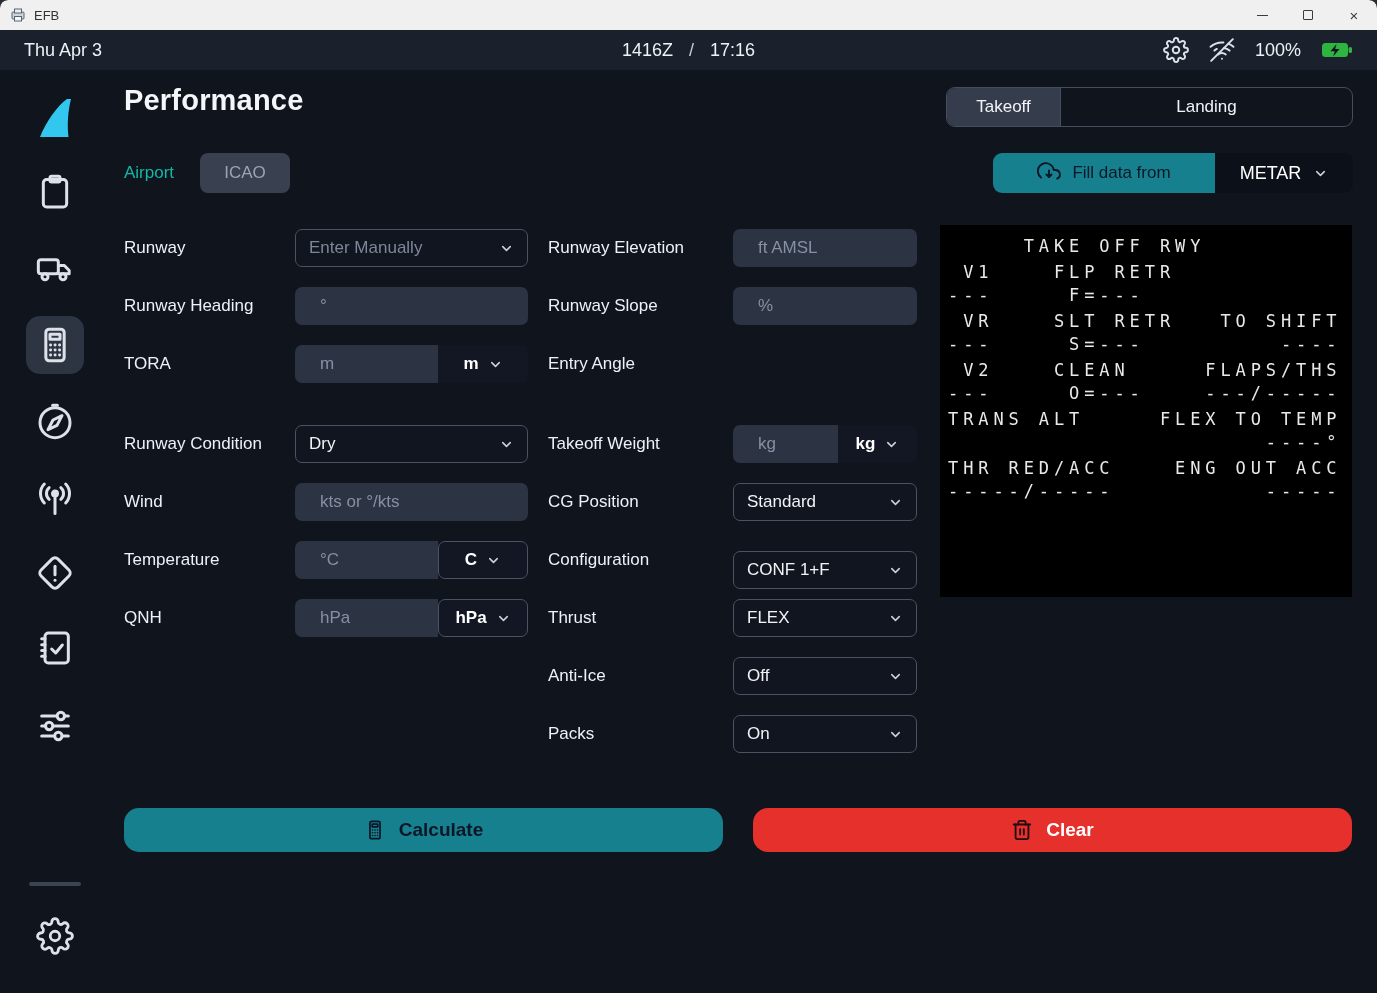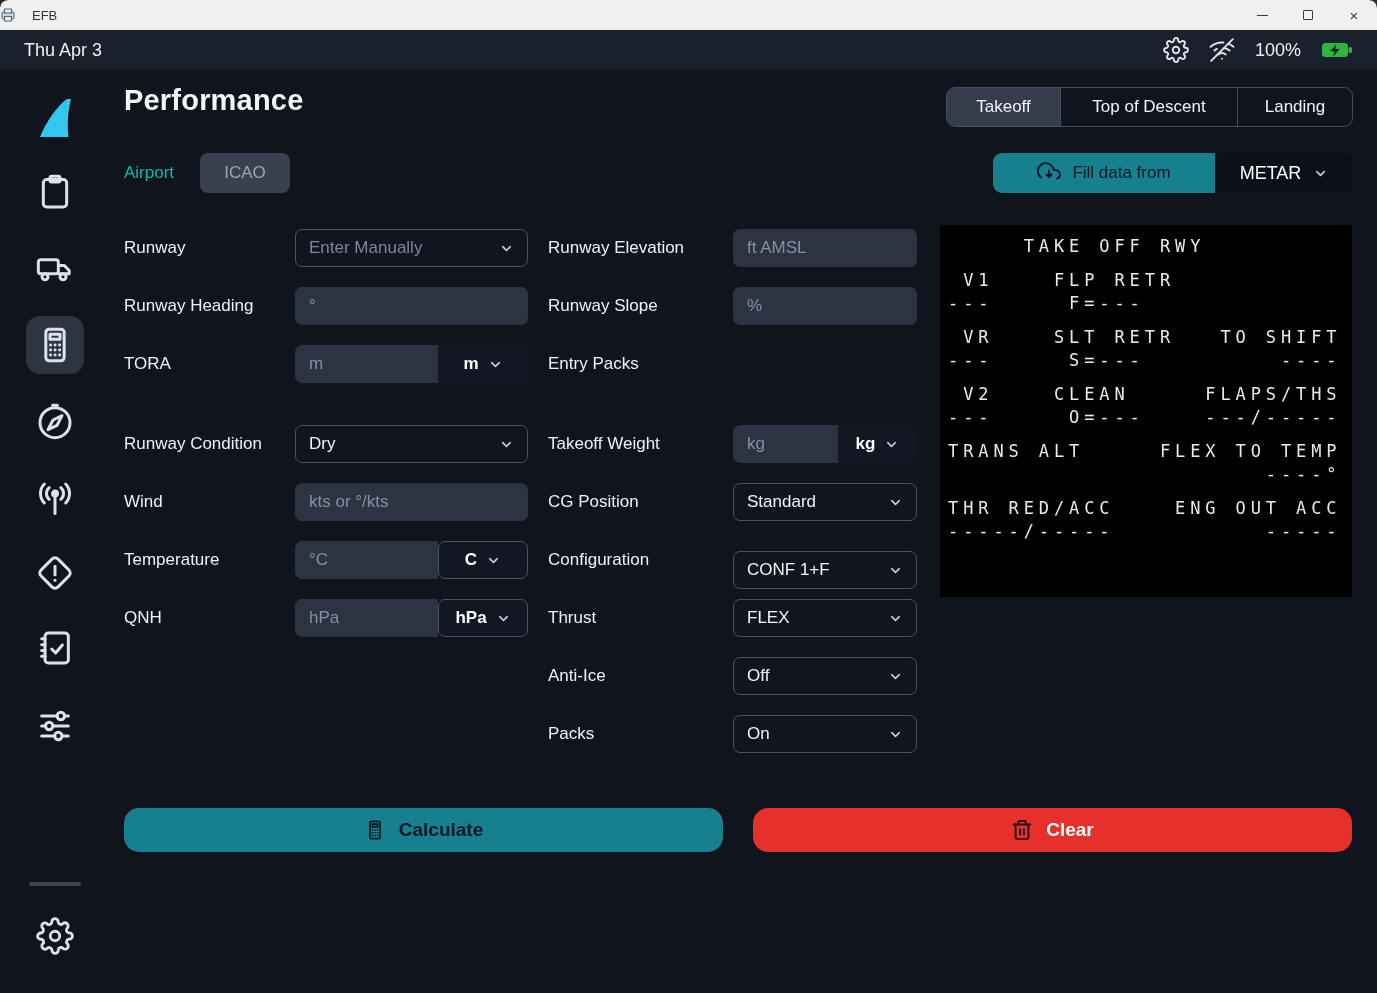--- a/index.html
+++ b/index.html
@@ -8,21 +8,21 @@
 
   .window{
     position:relative; width:1377px; height:993px; overflow:hidden;
     background:#0f141d; border-radius:8px 8px 0 0; box-shadow:0 0 0 1px #30343c;
   }
 
   
   .titlebar{
     height:30px; background:#f0f0f0; color:#1b1b1b;
     display:flex; align-items:center; font-size:13px;
-    border-radius:8px 8px 0 0; gap:8px;
+    border-radius:8px 8px 0 0; padding-left:10px;
   }
   .titlebar .app-title{ margin-left:8px; color:#333; }
   .win-controls{ margin-left:auto; display:flex; height:100%; }
   .win-btn{ width:46px; height:100%; display:flex; align-items:center; justify-content:center; color:#3c3c3c; }
   .glyph-min{ width:11px; border-top:1px solid #3c3c3c; }
   .glyph-max{ width:10px; height:10px; border:1px solid #3c3c3c; border-radius:1px; }
   .glyph-close{ font-size:15px; line-height:1; color:#3c3c3c; }
 
   
   .statusbar{
@@ -76,42 +76,42 @@
   .select{
     width:100%; height:100%; border:1px solid #4a5263; border-radius:7px;
     background:#10151f; color:#f1f3f7; font-size:17px;
     display:flex; align-items:center; padding:0 13px; cursor:default;
   }
   .select .chev{ margin-left:auto; }
   .select.ph{ color:#7d8799; }
 
   .tinput{
     width:100%; height:100%; background:#2c3443; border:none; border-radius:7px;
-    color:#f1f3f7; font-size:17px; padding:0 14px; outline:none; font-family:"Liberation Sans",sans-serif;
+    color:#f1f3f7; font-size:17px; padding:0 25px; outline:none; font-family:"Liberation Sans",sans-serif;
   }
   .tinput::placeholder{ color:#8590a3; }
 
   .combo{ display:flex; width:100%; height:100%; }
   .combo .tinput{ flex:1; min-width:0; border-radius:7px 0 0 7px; }
   .unit{
     width:90px; height:100%; background:#121723; border-radius:0 7px 7px 0;
     display:flex; align-items:center; justify-content:center; gap:9px;
     color:#ffffff; font-weight:bold; font-size:17px; cursor:default;
   }
   .unit.bordered{ border:1px solid #4a5263; border-radius:7px; }
   .unit.narrow{ width:79px; }
 
   
   .mcdu{
     position:absolute; left:940px; top:155px; width:412px; height:372px;
     background:#000; color:#e9e9e9; padding:10px 0 16px 8px;
     font-family:"DejaVu Sans Mono", monospace; font-size:17px; letter-spacing:4.9px;
   }
   .mcdu-line{ height:23px; line-height:23px; white-space:pre; }
-  .mcdu-line.lab{ margin-top:11px; }
+  .mcdu-line.lab{ margin-top:3px; }
 
   
   .action-btn{
     position:absolute; top:738px; width:599px; height:44px; border-radius:15px;
     display:flex; align-items:center; justify-content:center; gap:13px;
     font-size:19px; font-weight:bold; cursor:default;
   }
   .btn-calc{ left:124px; background:#17808F; color:#0b1626; }
   .btn-clear{ left:753px; background:#E6302C; color:#ffffff; }
   .dark-stroke{ stroke:#0b1626; stroke-width:1.9; fill:none; stroke-linecap:round; stroke-linejoin:round; }
@@ -137,20 +137,25 @@
           <span class="glyph-max"></span>
         </div>
       <div class="win-btn">
           <span class="glyph-close">×</span>
         </div>
     </div>
   </div>
 
   <div class="statusbar">
     <span>Thu Apr 3</span>
+    <div class="sb-clock">
+      <span>1416Z</span>
+      <span class="sb-sep">/</span>
+      <span>17:16</span>
+    </div>
     <div class="sb-right">
       <svg width="26" height="26" viewBox="0 0 24 24" class="icon-stroke">
         <circle cx="12" cy="12" r="3"></circle>
         <path d="M19.4 15a1.65 1.65 0 0 0 .33 1.82l.06.06a2 2 0 0 1 0 2.83 2 2 0 0 1-2.83 0l-.06-.06a1.65 1.65 0 0 0-1.82-.33 1.65 1.65 0 0 0-1 1.51V21a2 2 0 0 1-2 2 2 2 0 0 1-2-2v-.09A1.65 1.65 0 0 0 9 19.4a1.65 1.65 0 0 0-1.82.33l-.06.06a2 2 0 0 1-2.83 0 2 2 0 0 1 0-2.83l.06-.06a1.65 1.65 0 0 0 .33-1.82 1.65 1.65 0 0 0-1.51-1H3a2 2 0 0 1-2-2 2 2 0 0 1 2-2h.09A1.65 1.65 0 0 0 4.6 9a1.65 1.65 0 0 0-.33-1.82l-.06-.06a2 2 0 0 1 0-2.83 2 2 0 0 1 2.83 0l.06.06a1.65 1.65 0 0 0 1.82.33H9a1.65 1.65 0 0 0 1-1.51V3a2 2 0 0 1 2-2 2 2 0 0 1 2 2v.09a1.65 1.65 0 0 0 1 1.51 1.65 1.65 0 0 0 1.82-.33l.06-.06a2 2 0 0 1 2.83 0 2 2 0 0 1 0 2.83l-.06.06a1.65 1.65 0 0 0-.33 1.82V9a1.65 1.65 0 0 0 1.51 1H21a2 2 0 0 1 2 2 2 2 0 0 1-2 2h-.09a1.65 1.65 0 0 0-1.51 1z"></path>
       </svg>
       <svg width="26" height="26" viewBox="0 0 24 24" class="icon-stroke">
         <g transform="translate(24 0) scale(-1 1)">
           <line x1="2" y1="2" x2="22" y2="22"></line>
           <path d="M16.72 11.06A10.94 10.94 0 0 1 19 12.55"></path>
           <path d="M5 12.55a10.94 10.94 0 0 1 5.17-2.39"></path>
@@ -258,21 +263,20 @@
           <circle cx="12" cy="12" r="3"></circle>
           <path d="M19.4 15a1.65 1.65 0 0 0 .33 1.82l.06.06a2 2 0 0 1 0 2.83 2 2 0 0 1-2.83 0l-.06-.06a1.65 1.65 0 0 0-1.82-.33 1.65 1.65 0 0 0-1 1.51V21a2 2 0 0 1-2 2 2 2 0 0 1-2-2v-.09A1.65 1.65 0 0 0 9 19.4a1.65 1.65 0 0 0-1.82.33l-.06.06a2 2 0 0 1-2.83 0 2 2 0 0 1 0-2.83l.06-.06a1.65 1.65 0 0 0 .33-1.82 1.65 1.65 0 0 0-1.51-1H3a2 2 0 0 1-2-2 2 2 0 0 1 2-2h.09A1.65 1.65 0 0 0 4.6 9a1.65 1.65 0 0 0-.33-1.82l-.06-.06a2 2 0 0 1 0-2.83 2 2 0 0 1 2.83 0l.06.06a1.65 1.65 0 0 0 1.82.33H9a1.65 1.65 0 0 0 1-1.51V3a2 2 0 0 1 2-2 2 2 0 0 1 2 2v.09a1.65 1.65 0 0 0 1 1.51 1.65 1.65 0 0 0 1.82-.33l.06-.06a2 2 0 0 1 2.83 0 2 2 0 0 1 0 2.83l-.06.06a1.65 1.65 0 0 0-.33 1.82V9a1.65 1.65 0 0 0 1.51 1H21a2 2 0 0 1 2 2 2 2 0 0 1-2 2h-.09a1.65 1.65 0 0 0-1.51 1z"></path>
         </svg>
       </div>
     </div>
 
     <div class="page-title">Performance</div>
 
     <div class="tabs">
       <div class="tab tab-takeoff active">Takeoff</div>
-      <div class="tab tab-tod">Top of Descent</div>
       <div class="tab tab-landing">Landing</div>
     </div>
 
     <div class="airport-label">Airport</div>
     <input class="airport-input" placeholder="ICAO" style="">
 
     <div class="fill-ctl">
       <div class="fill-btn">
         <svg width="24" height="24" viewBox="0 0 24 24" class="dark-stroke">
           <path d="M20.2 17.6 A4.5 4.5 0 0 0 18 9 h-1.26 A8 8 0 1 0 4 16.6"></path>
@@ -361,21 +365,21 @@
     <div class="flabel rcol" style="top:159px;">Runway Elevation</div>
     <div class="field rfield" style="top:159px;">
       <input class="tinput" placeholder="ft AMSL" style="">
     </div>
 
     <div class="flabel rcol" style="top:217px;">Runway Slope</div>
     <div class="field rfield" style="top:217px;">
       <input class="tinput" placeholder="%" style="">
     </div>
 
-    <div class="flabel rcol" style="top:275px;">Entry Packs</div>
+    <div class="flabel rcol" style="top:275px;">Entry Angle</div>
 
     <div class="flabel rcol" style="top:355px;">Takeoff Weight</div>
     <div class="field rfield" style="top:355px;">
       <div class="combo">
         <input class="tinput" placeholder="kg" style="">
         <div class="unit narrow">
           <span>kg</span>
           <svg class="chev" width="15" height="15" viewBox="0 0 24 24" fill="none" stroke="#cdd3de" stroke-width="2.4" stroke-linecap="round" stroke-linejoin="round">
               <polyline points="6 9 12 15 18 9"></polyline>
             </svg>

